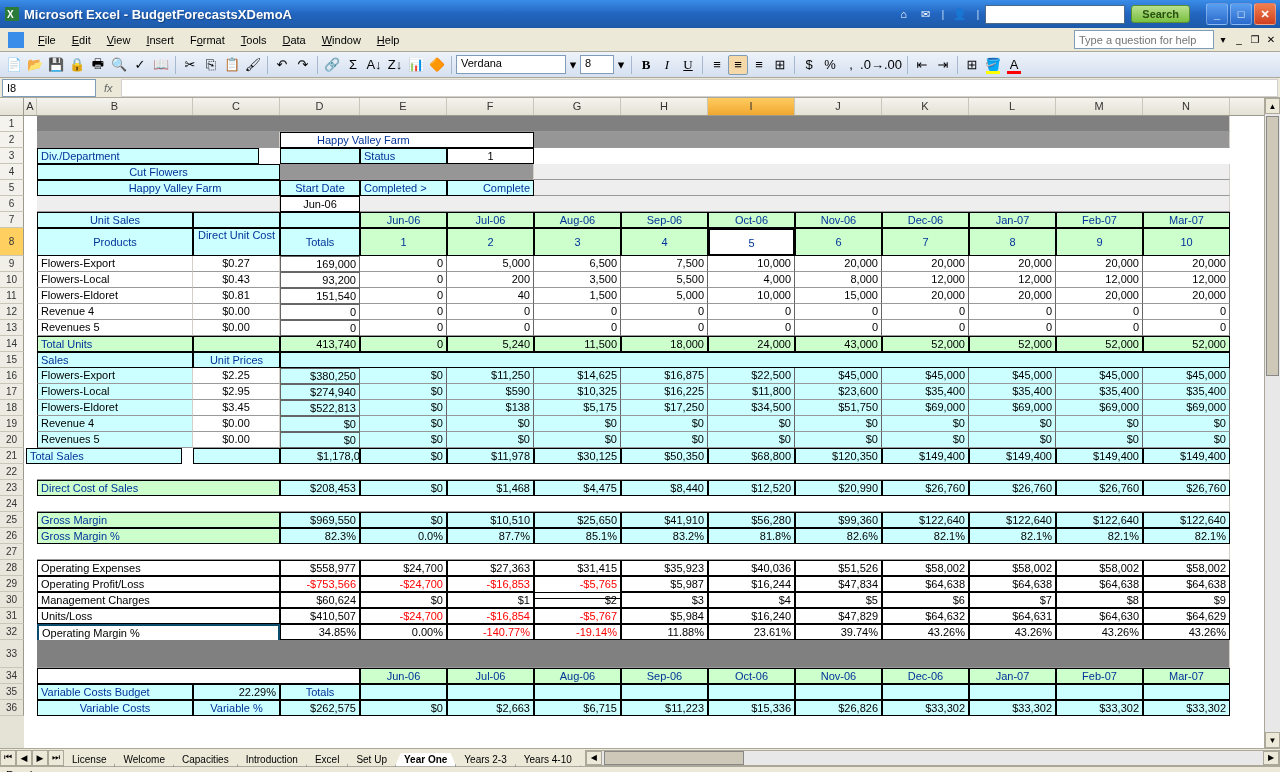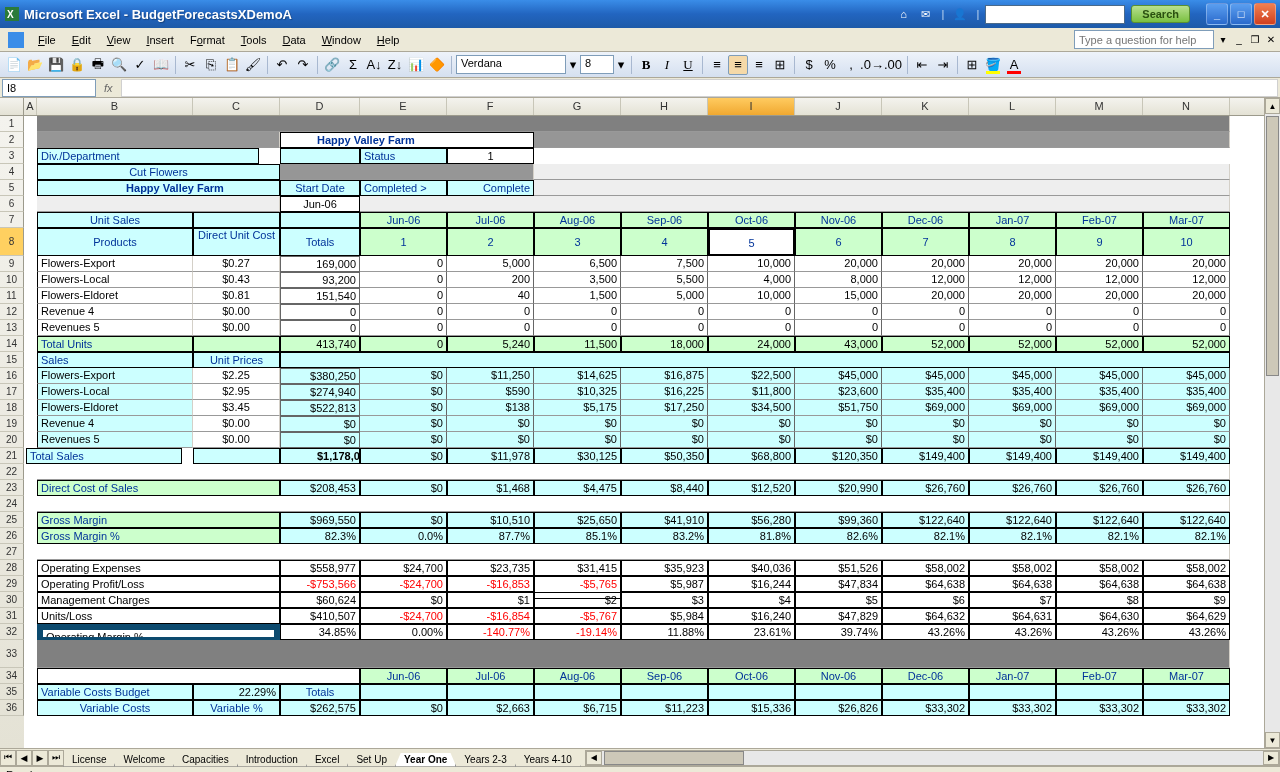--- a/index.html
+++ b/index.html
@@ -53,21 +53,21 @@
 .col-h { border-right: 1px solid #c8c6b8; text-align: center; font-size: 11px; line-height: 17px; color: #333; cursor: pointer; }
 .col-h.sel { background: linear-gradient(to bottom,#ffcb60,#f0a830); }
 .grid-body { display: flex; height: 632px; }
 .row-headers { width: 24px; background: linear-gradient(to bottom, #f4f3ee, #e4e2d5); }
 .row-h { height: 16px; border-bottom: 1px solid #c8c6b8; border-right: 1px solid #9c9a8c; text-align: center; font-size: 10px; line-height: 15px; color: #333; }
 .row-h.sel { background: #ffd060; }
 .cells { position: relative; flex: 1; }
 .cell { position: absolute; height: 16px; border-right: 1px solid #d4d0c8; border-bottom: 1px solid #999; padding: 0 3px; font-size: 11px; line-height: 15px; white-space: nowrap; overflow: hidden; }
 .cell.r { text-align: right; }
 .cell.c { text-align: center; }
-.cell.b { font-weight: bold; padding-left: 36px; }
+.cell.b { font-weight: normal; padding-left: 36px; }
 .bg-cyan { background: #ccffff; }
 .bg-green { background: #ccffcc; }
 .bg-gray { background: #808080; }
 .bg-dgray { background: #969696; }
 .fg-blue { color: #003399; }
 .fg-red { color: #ff0000; }
 .cursor-cell { border: 2px solid #000 !important; z-index: 10; }
 
 
 .sheetbar { background: #ece9d8; height: 18px; display: flex; align-items: center; border-top: 1px solid #aca899; font-size: 10px; }
@@ -494,21 +494,21 @@
         <div class="cell bg-cyan r" style="top: 412px; height: 16px; line-height: 15px; left: 684px; width: 87px;;border:1px solid #000">81.8%</div>
         <div class="cell bg-cyan r" style="top: 412px; height: 16px; line-height: 15px; left: 771px; width: 87px;;border:1px solid #000">82.6%</div>
         <div class="cell bg-cyan r" style="top: 412px; height: 16px; line-height: 15px; left: 858px; width: 87px;;border:1px solid #000">82.1%</div>
         <div class="cell bg-cyan r" style="top: 412px; height: 16px; line-height: 15px; left: 945px; width: 87px;;border:1px solid #000">82.1%</div>
         <div class="cell bg-cyan r" style="top: 412px; height: 16px; line-height: 15px; left: 1032px; width: 87px;;border:1px solid #000">82.1%</div>
         <div class="cell bg-cyan r" style="top: 412px; height: 16px; line-height: 15px; left: 1119px; width: 87px;;border:1px solid #000">82.1%</div>
         <div class="cell " style="top: 428px; height: 16px; line-height: 15px; left: 13px; width: 1193px;"></div>
         <div class="cell " style="top: 444px; height: 16px; line-height: 15px; left: 13px; width: 243px;;border:1px solid #000">Operating Expenses</div>
         <div class="cell r" style="top: 444px; height: 16px; line-height: 15px; left: 256px; width: 80px;;border:1px solid #000">$558,977</div>
         <div class="cell r" style="top: 444px; height: 16px; line-height: 15px; left: 336px; width: 87px;;border:1px solid #000">$24,700</div>
-        <div class="cell r" style="top: 444px; height: 16px; line-height: 15px; left: 423px; width: 87px;;border:1px solid #000">$23,735</div>
+        <div class="cell r" style="top: 444px; height: 16px; line-height: 15px; left: 423px; width: 87px;;border:1px solid #000">$27,363</div>
         <div class="cell r" style="top: 444px; height: 16px; line-height: 15px; left: 510px; width: 87px;;border:1px solid #000">$31,415</div>
         <div class="cell r" style="top: 444px; height: 16px; line-height: 15px; left: 597px; width: 87px;;border:1px solid #000">$35,923</div>
         <div class="cell r" style="top: 444px; height: 16px; line-height: 15px; left: 684px; width: 87px;;border:1px solid #000">$40,036</div>
         <div class="cell r" style="top: 444px; height: 16px; line-height: 15px; left: 771px; width: 87px;;border:1px solid #000">$51,526</div>
         <div class="cell r" style="top: 444px; height: 16px; line-height: 15px; left: 858px; width: 87px;;border:1px solid #000">$58,002</div>
         <div class="cell r" style="top: 444px; height: 16px; line-height: 15px; left: 945px; width: 87px;;border:1px solid #000">$58,002</div>
         <div class="cell r" style="top: 444px; height: 16px; line-height: 15px; left: 1032px; width: 87px;;border:1px solid #000">$58,002</div>
         <div class="cell r" style="top: 444px; height: 16px; line-height: 15px; left: 1119px; width: 87px;;border:1px solid #000">$58,002</div>
         <div class="cell " style="top: 460px; height: 16px; line-height: 15px; left: 13px; width: 243px;;border:1px solid #000">Operating Profit/Loss</div>
         <div class="cell fg-red r" style="top: 460px; height: 16px; line-height: 15px; left: 256px; width: 80px;;border:1px solid #000">-$753,566</div>
@@ -539,21 +539,21 @@
         <div class="cell fg-red r" style="top: 492px; height: 16px; line-height: 15px; left: 336px; width: 87px;;border:1px solid #000">-$24,700</div>
         <div class="cell fg-red r" style="top: 492px; height: 16px; line-height: 15px; left: 423px; width: 87px;;border:1px solid #000">-$16,854</div>
         <div class="cell fg-red r" style="top: 492px; height: 16px; line-height: 15px; left: 510px; width: 87px;;border:1px solid #000">-$5,767</div>
         <div class="cell r" style="top: 492px; height: 16px; line-height: 15px; left: 597px; width: 87px;;border:1px solid #000">$5,984</div>
         <div class="cell r" style="top: 492px; height: 16px; line-height: 15px; left: 684px; width: 87px;;border:1px solid #000">$16,240</div>
         <div class="cell r" style="top: 492px; height: 16px; line-height: 15px; left: 771px; width: 87px;;border:1px solid #000">$47,829</div>
         <div class="cell r" style="top: 492px; height: 16px; line-height: 15px; left: 858px; width: 87px;;border:1px solid #000">$64,632</div>
         <div class="cell r" style="top: 492px; height: 16px; line-height: 15px; left: 945px; width: 87px;;border:1px solid #000">$64,631</div>
         <div class="cell r" style="top: 492px; height: 16px; line-height: 15px; left: 1032px; width: 87px;;border:1px solid #000">$64,630</div>
         <div class="cell r" style="top: 492px; height: 16px; line-height: 15px; left: 1119px; width: 87px;;border:1px solid #000">$64,629</div>
-        <div class="cell " style="top: 508px; height: 19px; line-height: 15px; left: 13px; width: 243px;;border:6px solid #0c4a6e">Operating Margin %</div>
+        <div class="cell " style="top: 508px; height: 19px; line-height: 15px; left: 13px; width: 243px;;border:2px solid #0c4a6e">Operating Margin %</div>
         <div class="cell r" style="top: 508px; height: 16px; line-height: 15px; left: 256px; width: 80px;;border:1px solid #000">34.85%</div>
         <div class="cell r" style="top: 508px; height: 16px; line-height: 15px; left: 336px; width: 87px;;border:1px solid #000">0.00%</div>
         <div class="cell fg-red r" style="top: 508px; height: 16px; line-height: 15px; left: 423px; width: 87px;;border:1px solid #000">-140.77%</div>
         <div class="cell fg-red r" style="top: 508px; height: 16px; line-height: 15px; left: 510px; width: 87px;;border:1px solid #000">-19.14%</div>
         <div class="cell r" style="top: 508px; height: 16px; line-height: 15px; left: 597px; width: 87px;;border:1px solid #000">11.88%</div>
         <div class="cell r" style="top: 508px; height: 16px; line-height: 15px; left: 684px; width: 87px;;border:1px solid #000">23.61%</div>
         <div class="cell r" style="top: 508px; height: 16px; line-height: 15px; left: 771px; width: 87px;;border:1px solid #000">39.74%</div>
         <div class="cell r" style="top: 508px; height: 16px; line-height: 15px; left: 858px; width: 87px;;border:1px solid #000">43.26%</div>
         <div class="cell r" style="top: 508px; height: 16px; line-height: 15px; left: 945px; width: 87px;;border:1px solid #000">43.26%</div>
         <div class="cell r" style="top: 508px; height: 16px; line-height: 15px; left: 1032px; width: 87px;;border:1px solid #000">43.26%</div>

